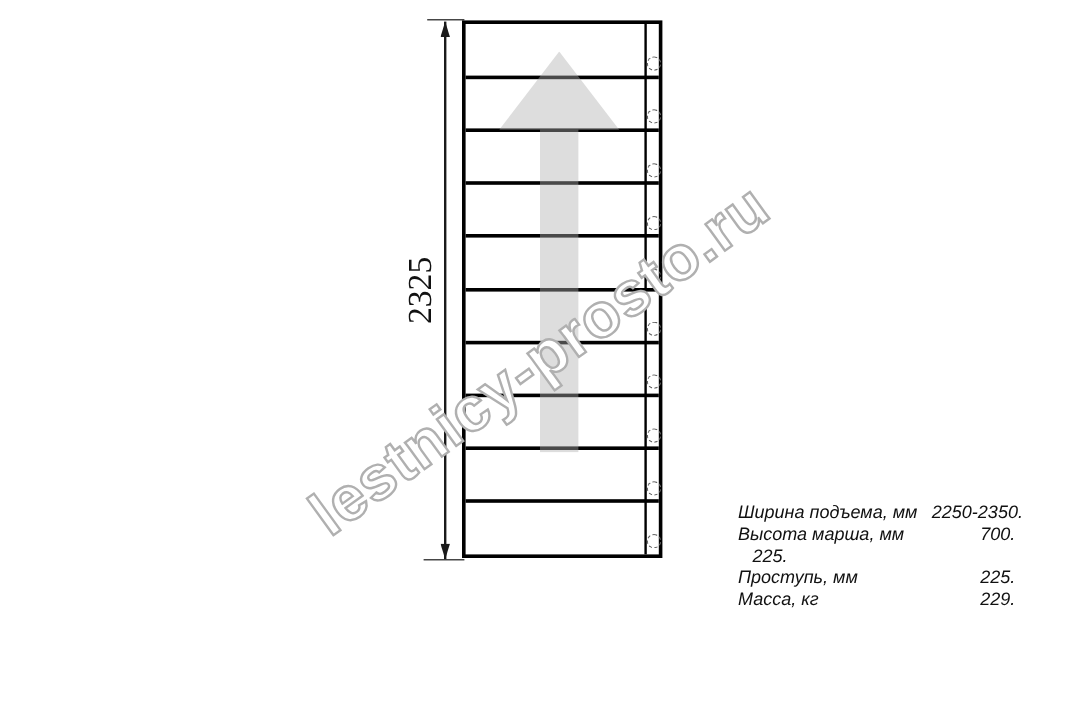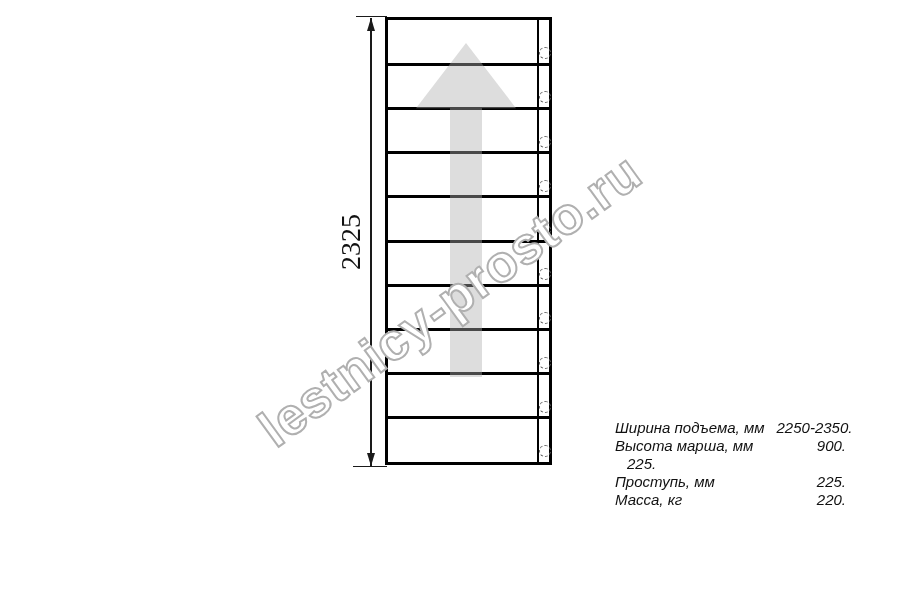--- a/index.html
+++ b/index.html
@@ -102,28 +102,28 @@
 
   <div class="watermark">lestnicy-prosto.ru</div>
 
   <div class="specs" id="specs-table">
       <div class="spec-row">
         <span class="spec-label">Ширина подъема, мм</span>
         <span class="spec-value">2250-2350.</span>
       </div>
       <div class="spec-row">
         <span class="spec-label">Высота марша, мм</span>
-        <span class="spec-value">900.</span>
+        <span class="spec-value">700.</span>
       </div>
       <div class="spec-row">
         <span class="spec-value">225.</span>
       </div>
       <div class="spec-row">
         <span class="spec-label">Проступь, мм</span>
         <span class="spec-value">225.</span>
       </div>
       <div class="spec-row">
         <span class="spec-label">Масса, кг</span>
-        <span class="spec-value">220.</span>
+        <span class="spec-value">229.</span>
       </div>
     </div>
 
 </div>
 
 </body></html>

